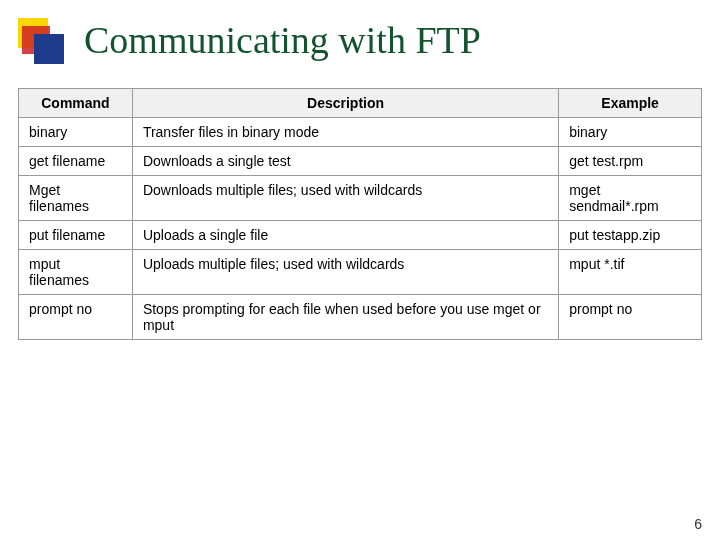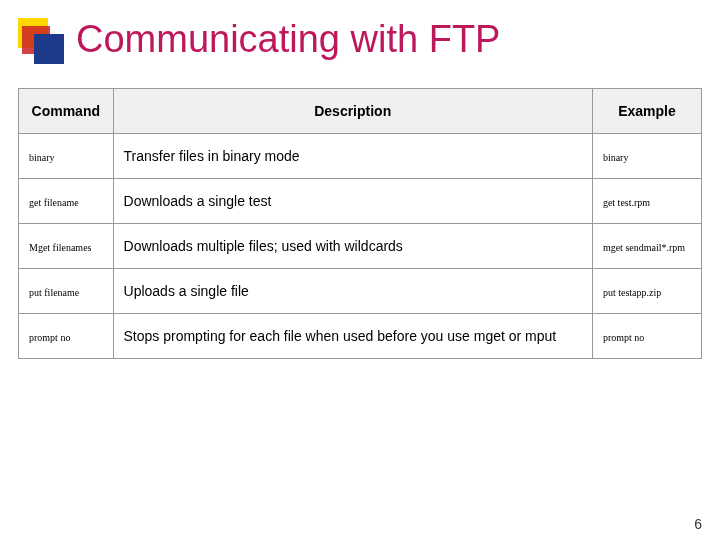--- a/index.html
+++ b/index.html
@@ -43,61 +43,61 @@
       left: 4px;
       width: 28px;
       height: 28px;
       background: #CC2222;
       opacity: 0.85;
     }
 
     h1 {
       position: absolute;
       top: 18px;
-      left: 76px;
+      left: 84px;
       font-size: 38px;
       font-weight: normal;
-      color: #be185d;
-      font-family: Liberation Sans, sans-serif;
+      color: #14532d;
+      font-family: Liberation Serif, serif;
     }
 
     .table-container {
       position: absolute;
       top: 88px;
       left: 18px;
       right: 18px;
       bottom: 36px;
     }
 
     table {
       width: 100%;
       border-collapse: collapse;
       font-size: 14px;
     }
 
     table th, table td {
       border: 1px solid #999;
-      padding: 14px 10px;
+      padding: 6px 10px;
       vertical-align: top;
     }
 
     table thead tr th {
       background: #f0f0f0;
       font-weight: bold;
       font-family: Arial, sans-serif;
     }
 
     table tbody tr td {
       background: #ffffff;
       font-family: Arial, sans-serif;
     }
 
     .cmd {
-      font-family: Liberation Serif, serif;
-      font-size: 10px;
+      font-family: Liberation Sans, sans-serif;
+      font-size: 14px;
       text-align: center;
     }
 
     .page-number {
       position: absolute;
       bottom: 8px;
       right: 18px;
       font-size: 14px;
       color: #333;
     }
@@ -137,20 +137,25 @@
           <td><span class="cmd">Mget filenames</span></td>
           <td>Downloads multiple files; used with wildcards</td>
           <td><span class="cmd">mget sendmail*.rpm</span></td>
         </tr>
         <tr>
           <td><span class="cmd">put filename</span></td>
           <td>Uploads a single file</td>
           <td><span class="cmd">put testapp.zip</span></td>
         </tr>
         <tr>
+          <td><span class="cmd">mput filenames</span></td>
+          <td>Uploads multiple files; used with wildcards</td>
+          <td><span class="cmd">mput *.tif</span></td>
+        </tr>
+        <tr>
           <td><span class="cmd">prompt no</span></td>
           <td>Stops prompting for each file when used before you use mget or mput</td>
           <td><span class="cmd">prompt no</span></td>
         </tr>
       </tbody>
   </table>
 </div>
 
 <div class="page-number">6</div>
 

